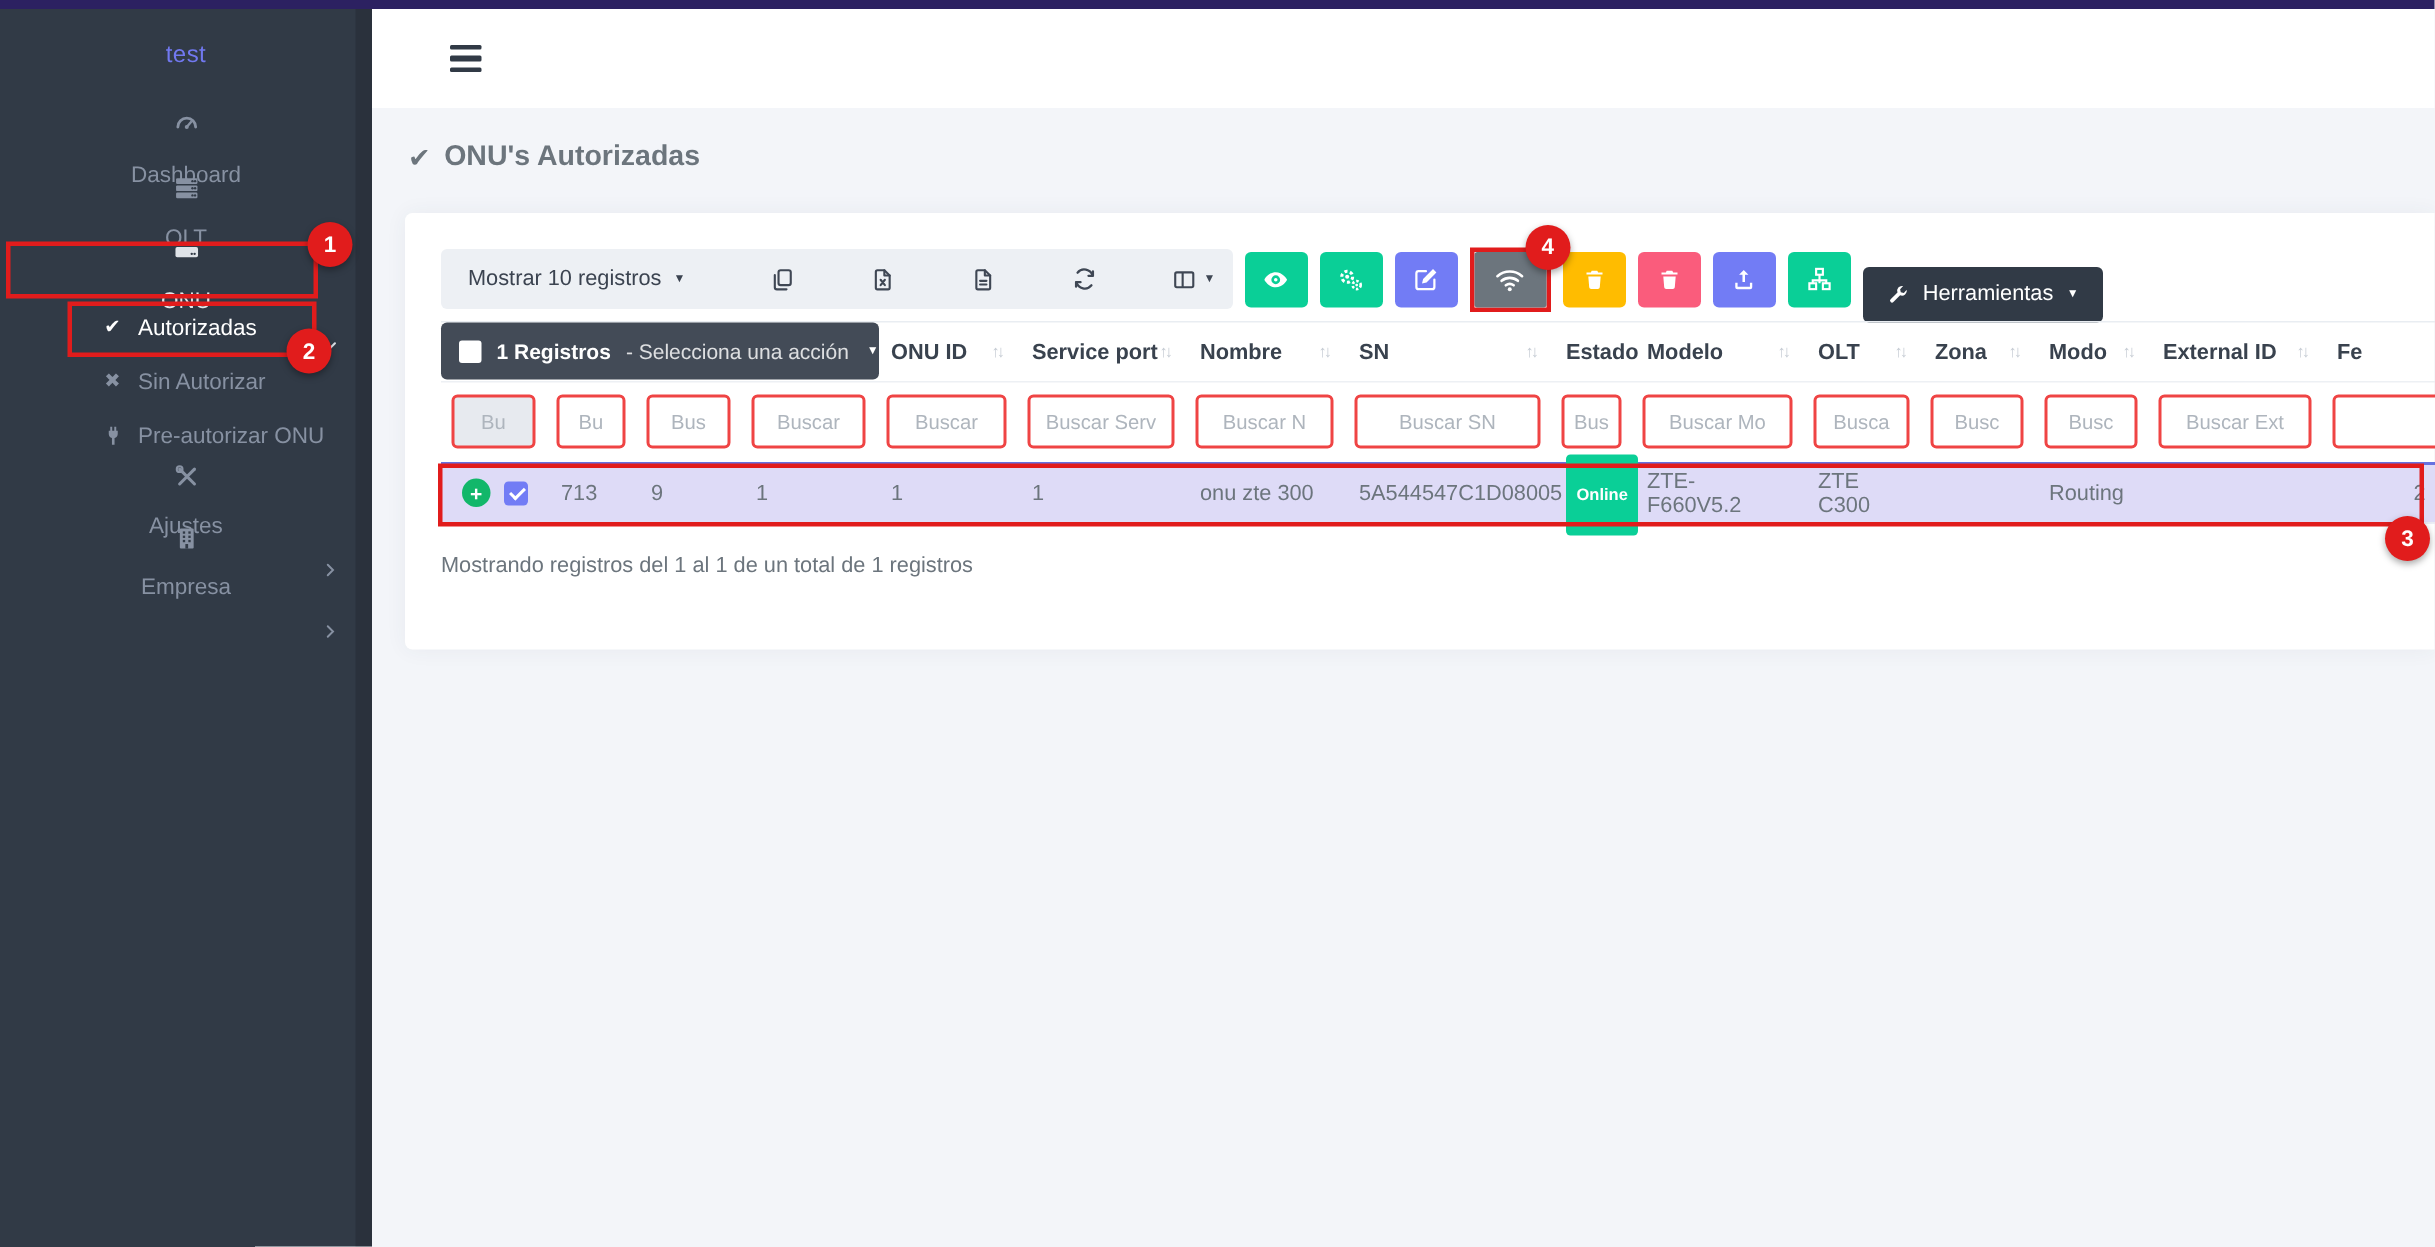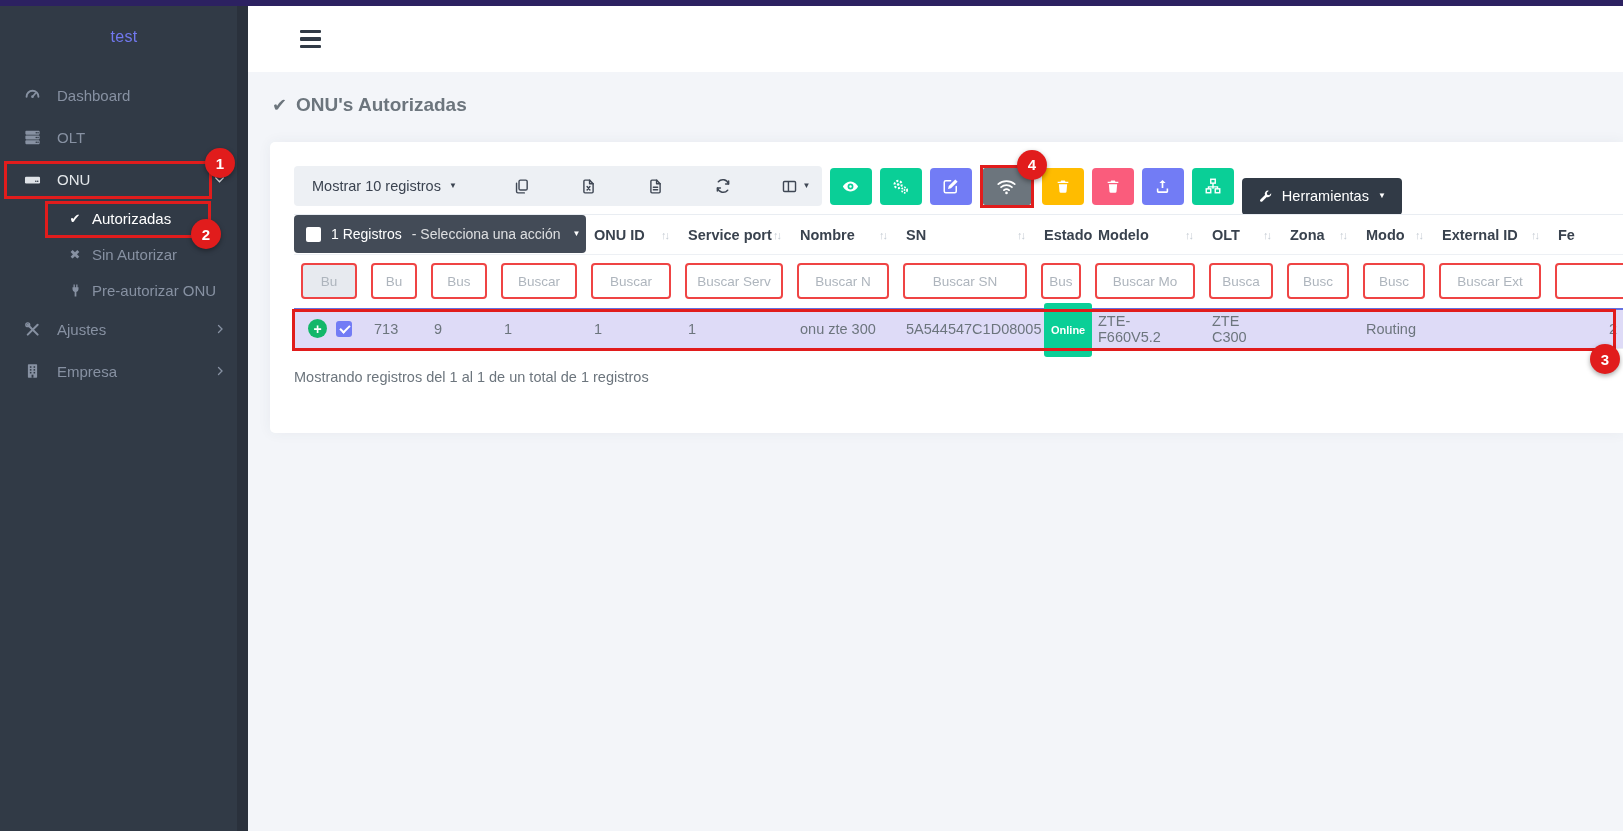--- a/index.html
+++ b/index.html
@@ -9,21 +9,21 @@
   
   .topbar { position:absolute; left:0; top:0; right:0; height:6px; background:#2c2161; z-index:60; }
 
   
   .sidebar { position:absolute; left:0; top:0; width:248px; height:831px; background:#313a46; z-index:20; }
   .sidebar::after { content:""; position:absolute; right:0; top:0; width:11px; height:100%; background:rgba(0,0,0,.14); }
   .brand { height:74px; display:flex; align-items:center; justify-content:center;
     color:#7178ef; font-size:16px; letter-spacing:.3px; }
   .menu { }
   .mi { height:42px; display:flex; align-items:center; padding:0 22px; gap:15px;
-    color:#8791a2; font-size:15px; cursor:pointer; }
+    color:#8791a2; font-size:15px; cursor:pointer;flex-direction:column; }
   .mi .ic { width:20px; display:flex; justify-content:center; }
   .mi.bright { color:#e3e7ea; }
   .mi .chev { margin-left:auto; display:flex; }
   .smi { height:36px; display:flex; align-items:center; padding-left:66px; gap:8px;
     color:#8791a2; font-size:15px; cursor:pointer; }
   .smi.active { color:#ffffff; }
   .smi .sic { width:18px; display:flex; justify-content:center; font-size:13px; }
 
   
   .content { position:absolute; left:248px; top:6px; right:0; bottom:0; background:#f3f5f9; }
@@ -78,21 +78,21 @@
     display:flex; align-items:center; justify-content:center; font-size:14px; font-weight:700; cursor:pointer; }
   .cb { width:16px; height:16px; border-radius:3px; background:#727cf5; position:relative; cursor:pointer; }
   .cb::after { content:""; position:absolute; left:3.5px; top:4px; width:8px; height:4px;
     border-left:2px solid #fff; border-bottom:2px solid #fff; transform:rotate(-45deg); }
   .badge-online { background:#0acf97; color:#fff; font-size:11px; font-weight:700;
     padding:21px 7px; border-radius:3px; }
   .ta-c { text-align:center; }
   .selectall { position:absolute; left:0; top:1px; width:292px; height:38px; background:#434b57;
     border-radius:4px; display:flex; align-items:center; gap:10px; padding:0 12px; cursor:pointer; z-index:4; }
   .selectall .scb { width:15px; height:15px; background:#fff; border-radius:2px; flex:none; }
-  .selectall .t1 { color:#fff; font-size:14px; font-weight:400; white-space:nowrap; }
+  .selectall .t1 { color:#fff; font-size:14px; font-weight:700; white-space:nowrap; }
   .selectall .t2 { color:rgba(255,255,255,.82); font-size:14px; white-space:nowrap; }
   .selectall .caret { color:#fff; margin-left:2px; }
 
   .tfoot { margin-top:20px; font-size:14.5px; color:#6c757d; }
 
   
   .abox { position:absolute; border:3px solid #e11c1c; z-index:30; pointer-events:none; }
   .nbadge { position:absolute; width:30px; height:30px; border-radius:50%; background:#e11c1c;
     color:#fff; font-size:15px; font-weight:700; display:flex; align-items:center; justify-content:center;
     z-index:35; box-shadow:0 2px 5px rgba(0,0,0,.35); pointer-events:none; }

